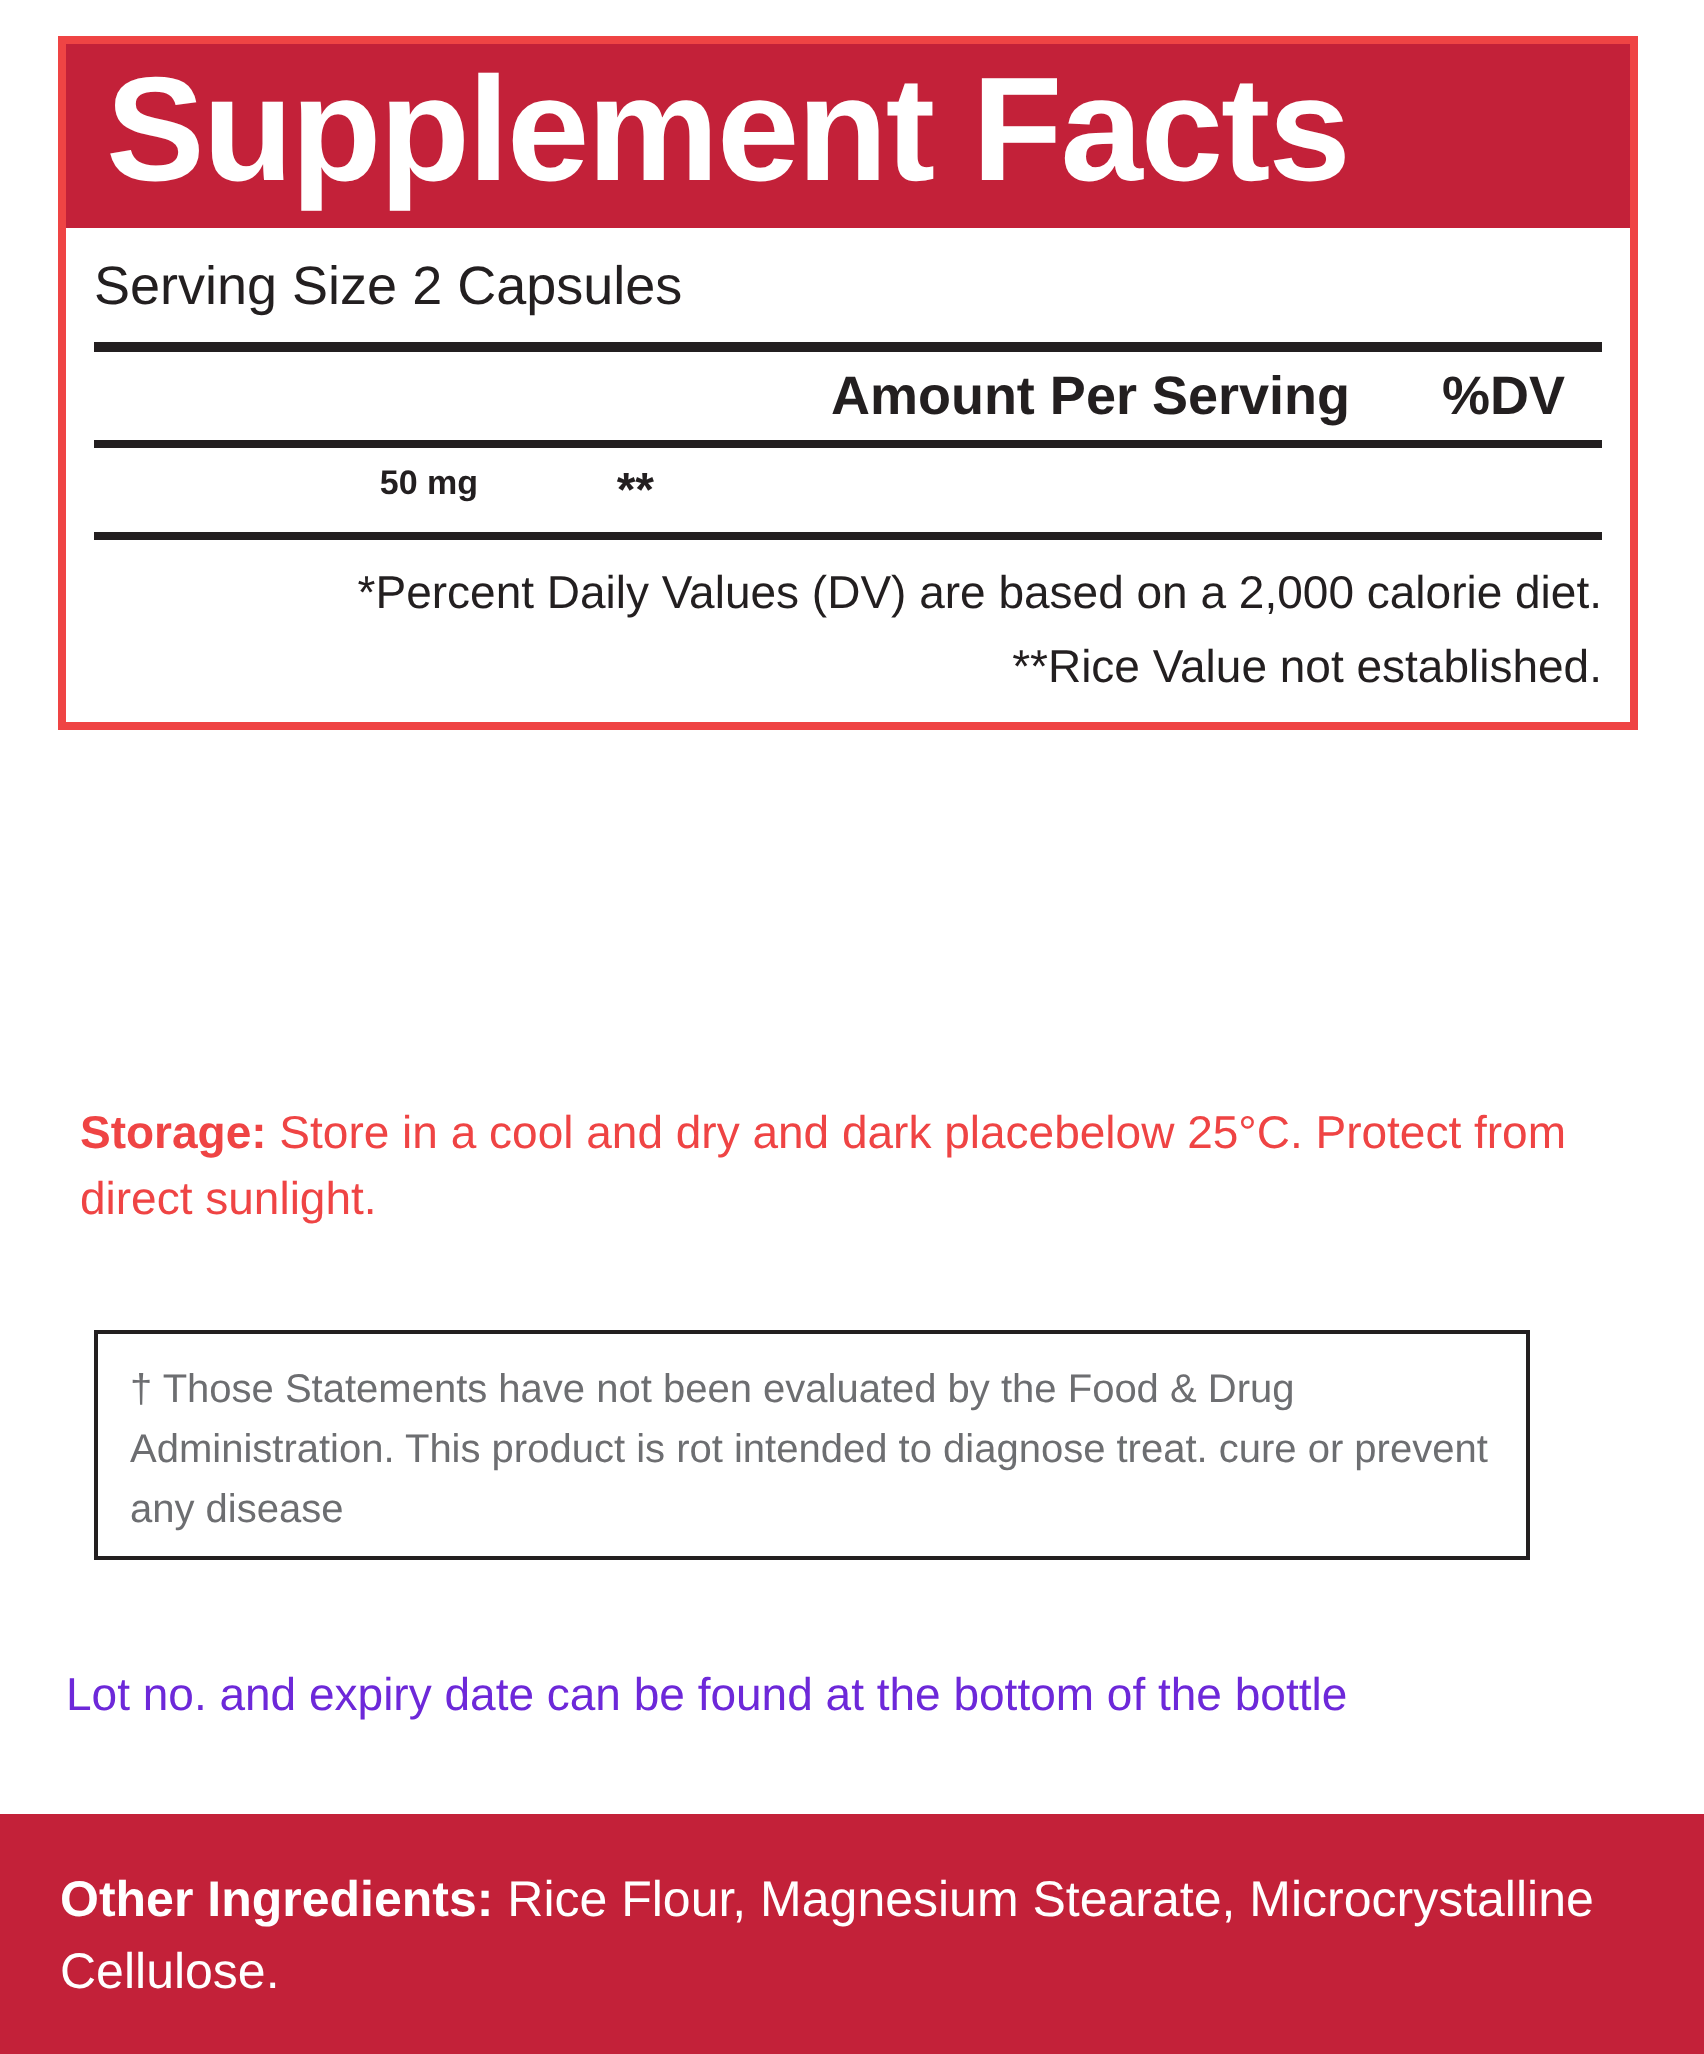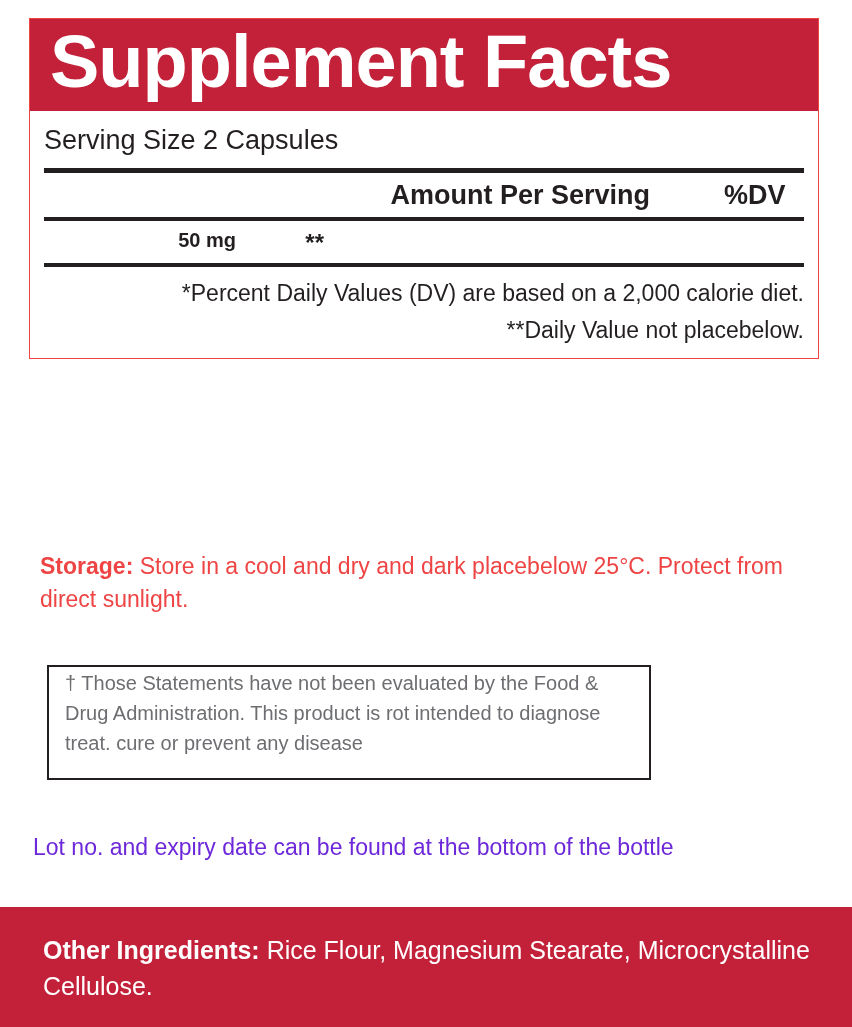--- a/index.html
+++ b/index.html
@@ -22,21 +22,21 @@
     height: 1027px;
   }
 
   
   .facts-panel {
     position: absolute;
     left: 29px;
     top: 18px;
     width: 790px;
     box-sizing: border-box;
-    border: 1px solid #ef4444;
+    border: 4px solid #ef4444;
     background: #ffffff;
   }
 
   .facts-header {
     background: #c32139;
     padding: 4px 0 10px 20px;
     box-sizing: border-box;
   }
   .facts-title {
     color: #ffffff;
@@ -69,21 +69,20 @@
     height: 0;
   }
 
   .amount-row {
     display: flex;
     justify-content: flex-end;
     align-items: baseline;
     font-weight: bold;
     font-size: 27px;
     padding: 7px 0 6px 0;
-    gap: 28px;
   }
   .amount-row .amt {
     margin-right: 46px;
   }
   .amount-row .dv {
     width: 80px;
     text-align: left;
   }
 
   .nutrient-row {
@@ -96,21 +95,21 @@
     font-size: 24px;
     line-height: 1.28;
   }
   .nutrient-name .bold {
     font-weight: bold;
   }
   .nutrient-amt {
     width: 210px;
     text-align: right;
     font-weight: bold;
-    font-size: 20px;
+    font-size: 17px;
     padding-right: 18px;
     box-sizing: border-box;
   }
   .nutrient-dv {
     width: 70px;
     text-align: right;
     font-weight: bold;
     font-size: 24px;
   }
 
@@ -136,25 +135,25 @@
   }
   .storage-block .bold {
     font-weight: bold;
   }
 
   
   .disclaimer-box {
     position: absolute;
     left: 47px;
     top: 665px;
-    width: 604px;
+    width: 718px;
     height: 115px;
     box-sizing: border-box;
     border: 2px solid #231f20;
-    padding: 1px 16px 0 16px;
+    padding: 13px 16px 0 16px;
   }
   .disclaimer-text {
     font-size: 20px;
     line-height: 1.5;
     color: #6d6e71;
   }
 
   
   .lot-note {
     position: absolute;
@@ -168,21 +167,21 @@
 
   
   .other-band {
     position: absolute;
     left: 0;
     top: 907px;
     width: 852px;
     height: 120px;
     background: #c32139;
     box-sizing: border-box;
-    padding: 26px 40px 0 43px;
+    padding: 26px 40px 0 30px;
   }
   .other-text {
     color: #ffffff;
     font-size: 25px;
     line-height: 1.42;
   }
   .other-text .bold {
     font-weight: bold;
   }
 </style>
@@ -212,21 +211,21 @@
 
       <div class="nutrient-row">
         <div class="nutrient-amt">50 mg</div>
         <div class="nutrient-dv">**</div>
       </div>
 
       <div class="rule-medium"></div>
 
       <div class="footnotes">
         <div class="footnote">*Percent Daily Values (DV) are based on a 2,000 calorie diet.</div>
-        <div class="footnote">**Daily Value not placebelow.</div>
+        <div class="footnote">**Rice Value not established.</div>
       </div>
 
     </div>
   </div>
 
   <div class="storage-block">
     <span class="bold">Storage:</span><span> Store in a cool and dry and dark placebelow 25°C. Protect from direct sunlight.</span>
   </div>
 
   <div class="disclaimer-box">

